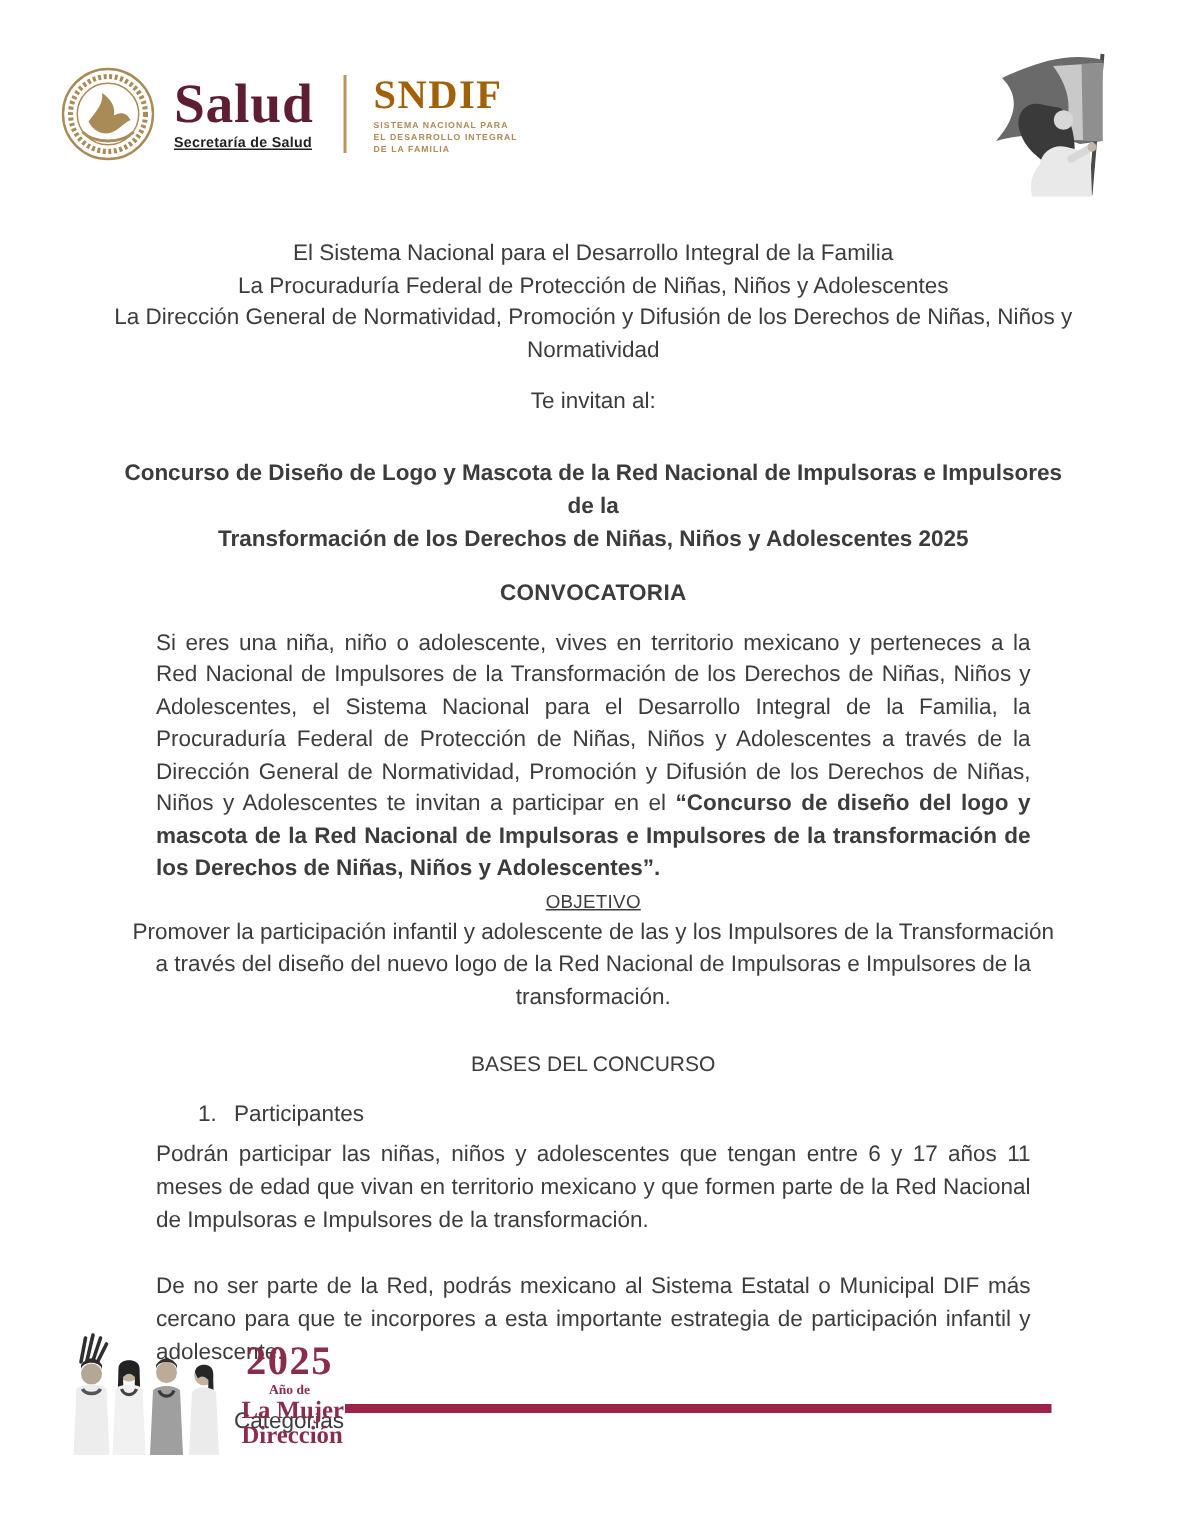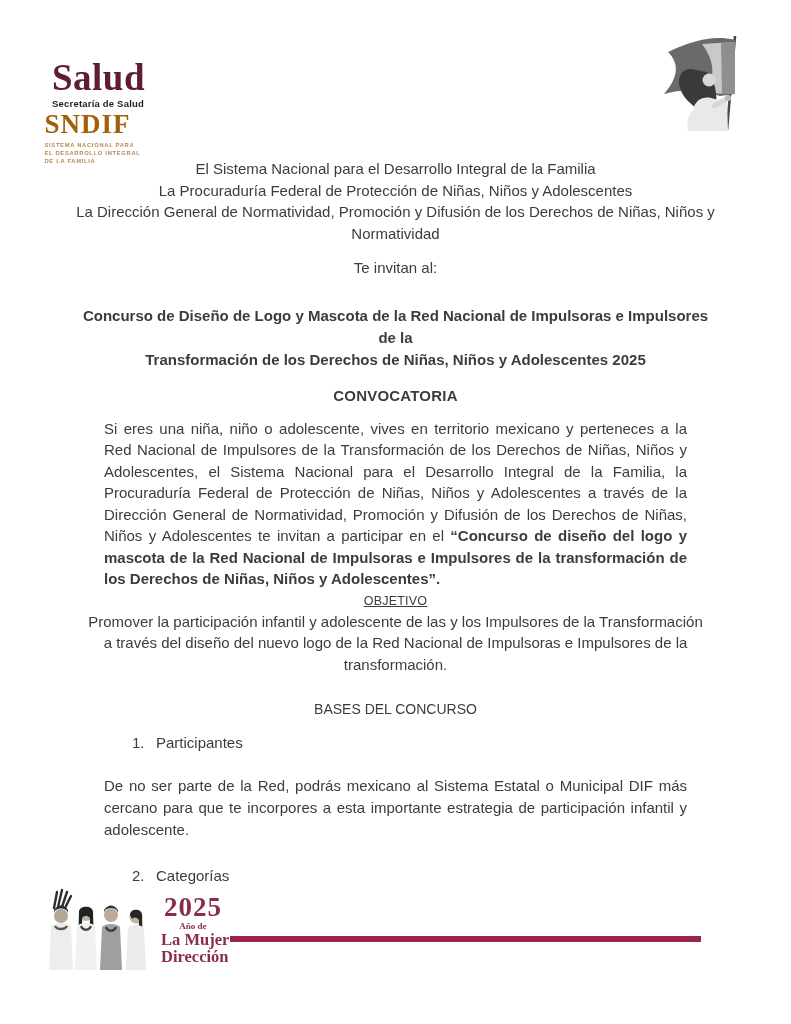--- a/index.html
+++ b/index.html
@@ -8,29 +8,29 @@
     position:relative;
     width:791px; height:1024px;
     margin:0 auto;
     background:#ffffff;
     font-family:"Liberation Sans", sans-serif;
     color:#3c3c3c;
     overflow:hidden;
   }
 
   
-  .header { position:absolute; top:60px; left:40px; height:80px; display:flex; align-items:center;flex-direction:column; }
+  .header { position:absolute; top:36px; left:40px; height:80px; display:flex; align-items:center; }
   .seal { width:64px; height:64px; }
   .salud-block { margin-left:12px; }
   .salud-wordmark {
     font-family:"Liberation Serif", serif;
     font-weight:bold; font-size:37px; line-height:36px;
     color:#5e1d33; letter-spacing:0.5px;
   }
-  .salud-sub { font-size:9.5px; font-weight:bold; color:#1f1f1f; margin-top:2px; letter-spacing:0.2px; }
+  .salud-sub { font-size:9.5px; font-weight:bold; color:#1f1f1f; margin-top:2px; letter-spacing:0.2px;text-decoration:underline; }
   .logo-divider { width:2px; height:52px; background:#bc955c; margin:0 18px 0 20px; }
   .sndif-block { padding-top:2px; }
   .sndif-wordmark {
     font-family:"Liberation Serif", serif;
     font-weight:bold; font-size:27px; line-height:26px;
     color:#a16207; letter-spacing:1px;
   }
   .sndif-sub { font-size:5.8px; font-weight:bold; color:#b08b55; letter-spacing:0.7px; line-height:8px; margin-top:4px; }
 
   .flag-art { position:absolute; top:30px; left:636px; width:132px; height:104px; }
@@ -130,20 +130,21 @@
       <div class="objetivo-line objetivo-first">Promover la participación infantil y adolescente de las y los Impulsores de la Transformación</div>
       <div class="objetivo-line">a través del diseño del nuevo logo de la Red Nacional de Impulsoras e Impulsores de la</div>
       <div class="objetivo-line">transformación.</div>
     </div>
 
     <div class="center bases-heading">BASES DEL CONCURSO</div>
 
     <div class="list-item">
       <span class="num">1.</span><span>Participantes</span>
     </div>
+    <p class="body-para">Podrán participar las niñas, niños y adolescentes que tengan entre 6 y 17 años 11 meses de edad que vivan en territorio mexicano y que formen parte de la Red Nacional de Impulsoras e Impulsores de la transformación.</p>
     <p class="body-para gap">De no ser parte de la Red, podrás mexicano al Sistema Estatal o Municipal DIF más cercano para que te incorpores a esta importante estrategia de participación infantil y adolescente.</p>
 
     <div class="list-item cat-item">
       <span class="num">2.</span><span>Categorías</span>
     </div>
 
   </div>
 
   <svg class="footer-women" viewBox="0 0 110 90">
 

